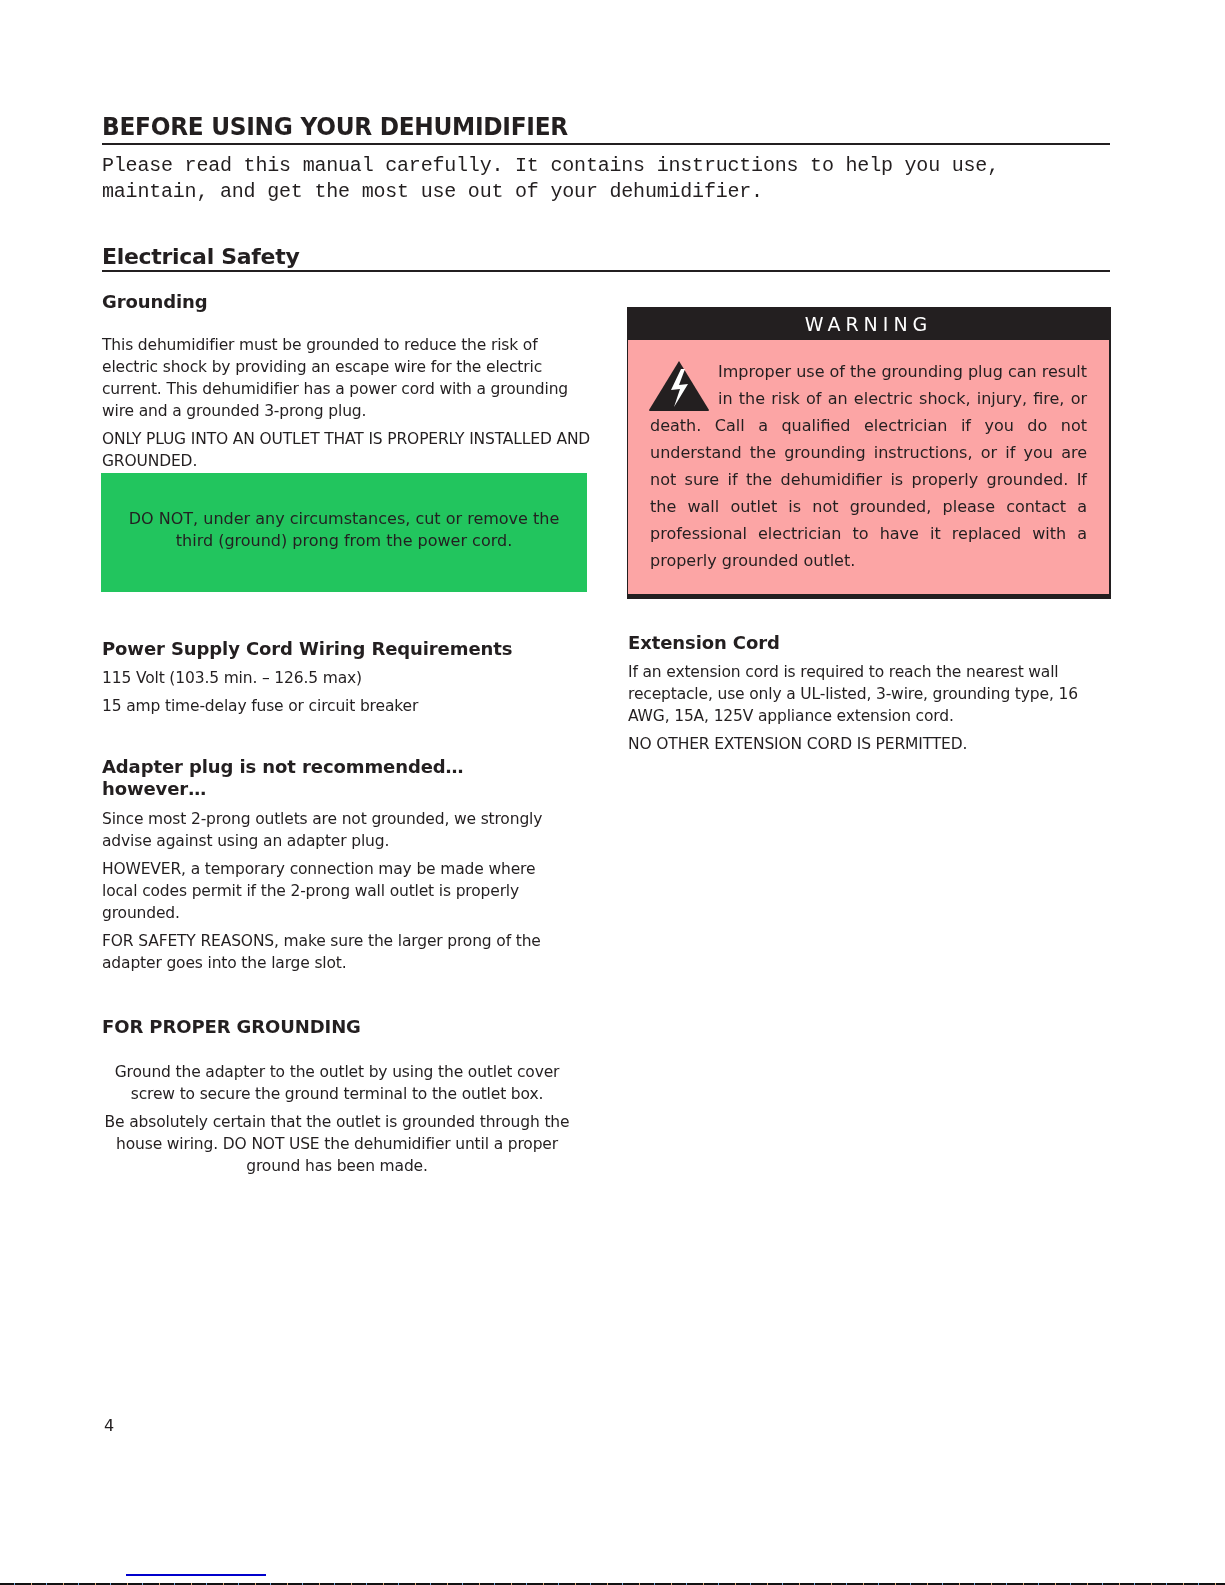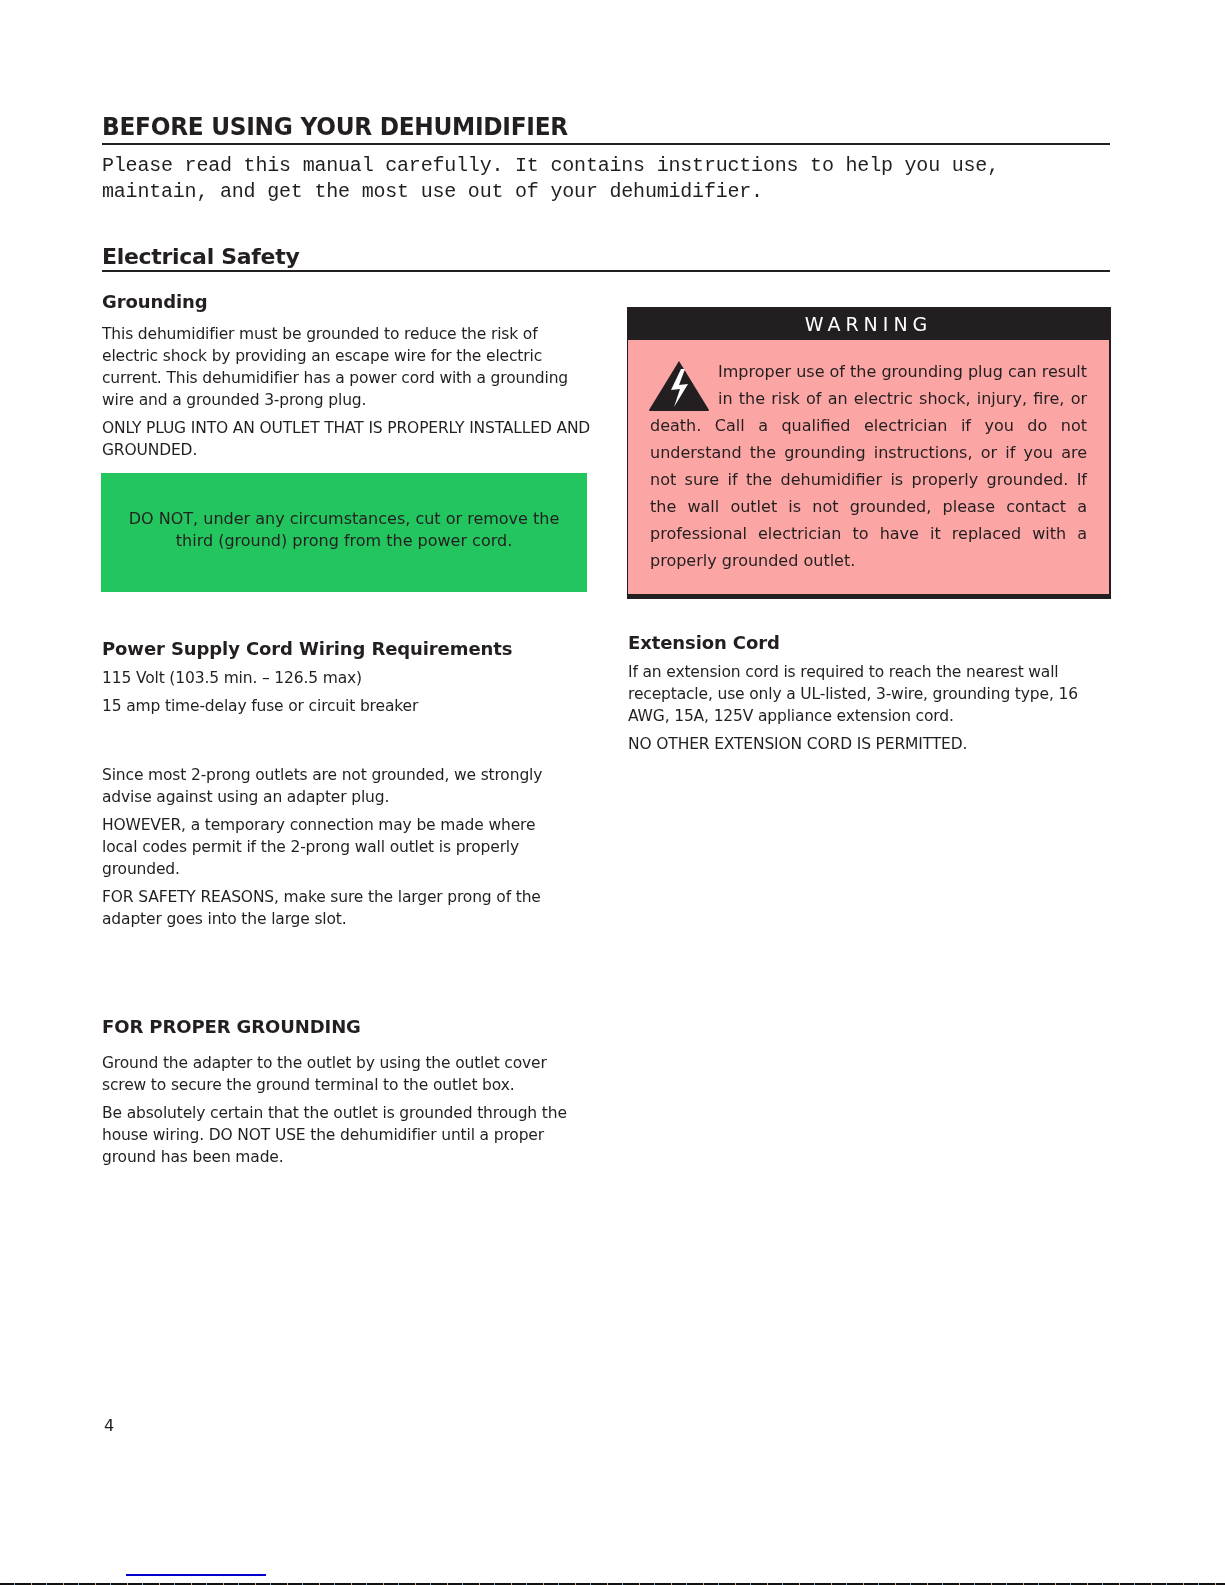--- a/index.html
+++ b/index.html
@@ -120,21 +120,21 @@
 <div class="abs page-title">BEFORE USING YOUR DEHUMIDIFIER</div>
 <div class="abs rule-thick" style="top:143px;"></div>
 
 <div class="abs intro">Please read this manual carefully. It contains instructions to help you use, maintain, and get the most use out of your dehumidifier.</div>
 
 <div class="abs section-title">Electrical Safety</div>
 <div class="abs rule-thick" style="top:270px;"></div>
 
 <div class="abs" style="left:102px; top:291px; width:500px;">
   <div class="h3">Grounding</div>
-  <div class="body-text" style="margin-top:10px; width:480px;">
+  <div class="body-text" style="margin-top:21px; width:480px;">
     <p>This dehumidifier must be grounded to reduce the risk of electric shock by providing an escape wire for the electric current. This dehumidifier has a power cord with a grounding wire and a grounded 3-prong plug.</p>
     <p style="width:495px;">ONLY PLUG INTO AN OUTLET THAT IS PROPERLY INSTALLED AND GROUNDED.</p>
   </div>
 </div>
 
 <div class="abs grey-note">
   <span>DO NOT, under any circumstances, cut or remove the third (ground) prong from the power cord.</span>
 </div>
 
 <div class="abs warn-box">
@@ -158,30 +158,31 @@
 
 <div class="abs" style="left:628px; top:632px; width:485px;">
   <div class="h3">Extension Cord</div>
   <div class="body-text" style="margin-top:7px;">
     <p>If an extension cord is required to reach the nearest wall receptacle, use only a UL-listed, 3-wire, grounding type, 16 AWG, 15A, 125V appliance extension cord.</p>
     <p>NO OTHER EXTENSION CORD IS PERMITTED.</p>
   </div>
 </div>
 
 <div class="abs" style="left:102px; top:756px; width:470px;">
+  <div class="h3" style="width:420px;">Adapter plug is not recommended… however…</div>
   <div class="body-text" style="margin-top:8px;">
     <p>Since most 2-prong outlets are not grounded, we strongly advise against using an adapter plug.</p>
     <p>HOWEVER, a temporary connection may be made where local codes permit if the 2-prong wall outlet is properly grounded.</p>
     <p>FOR SAFETY REASONS, make sure the larger prong of the adapter goes into the large slot.</p>
   </div>
 </div>
 
 <div class="abs" style="left:102px; top:1016px; width:470px;">
   <div class="h3">FOR PROPER GROUNDING</div>
-  <div class="body-text" style="margin-top:14px;">
+  <div class="body-text" style="margin-top:23px;text-align:center;">
     <p>Ground the adapter to the outlet by using the outlet cover screw to secure the ground terminal to the outlet box.</p>
     <p>Be absolutely certain that the outlet is grounded through the house wiring. DO NOT USE the dehumidifier until a proper ground has been made.</p>
   </div>
 </div>
 
 <div class="abs page-number">4</div>
 <div class="abs link-line"></div>
 <div class="abs bottom-artifact"></div>
 
 </body></html>

